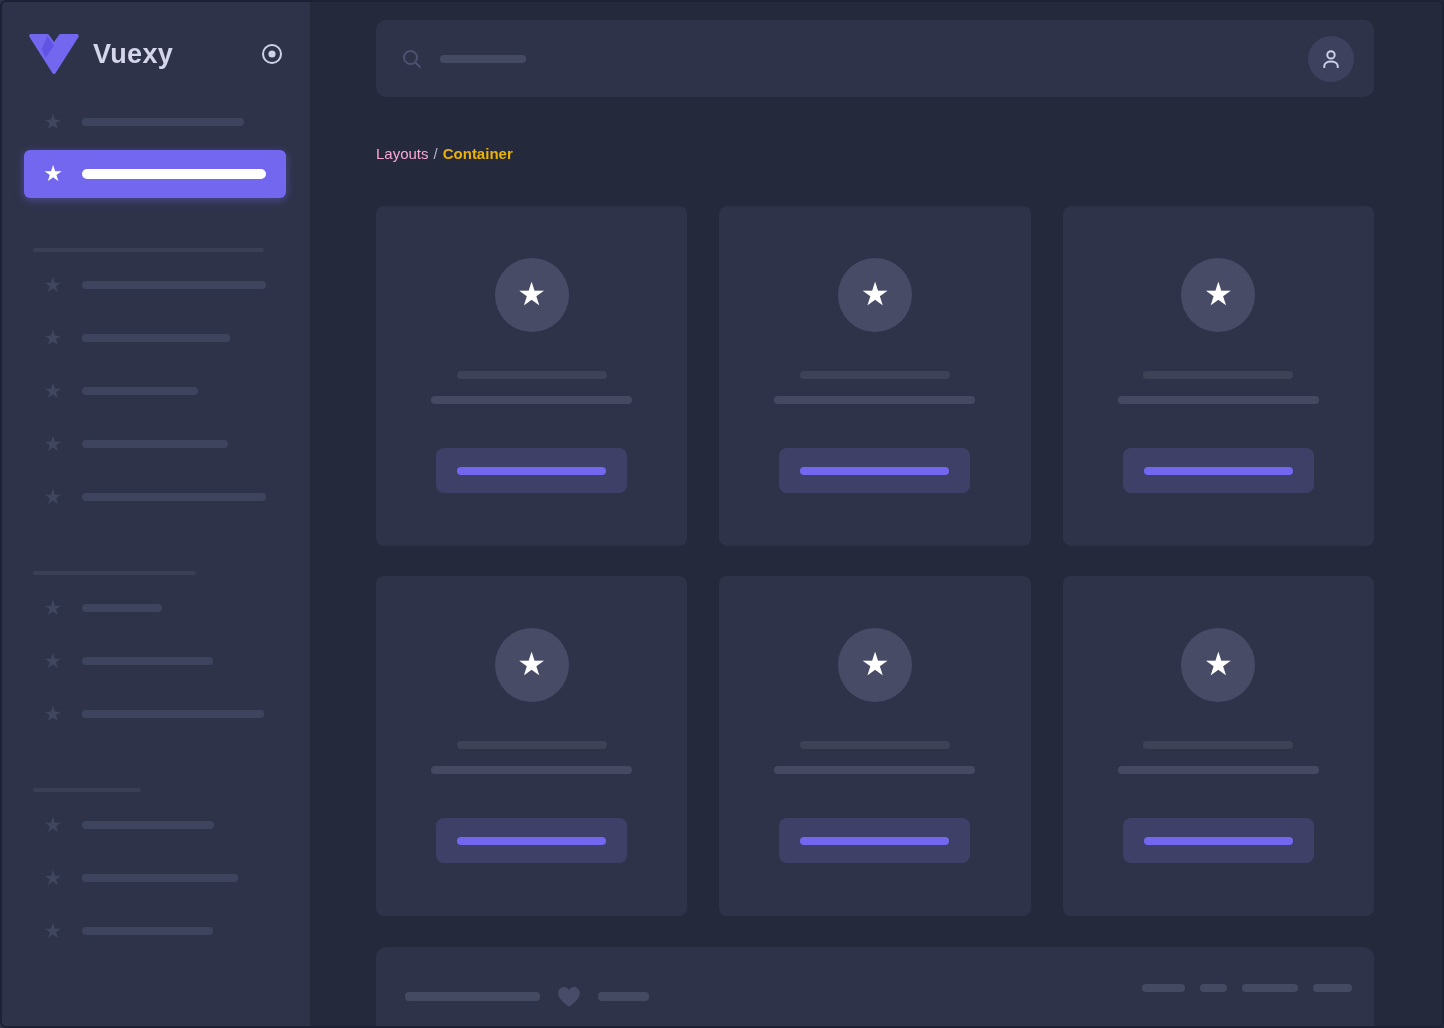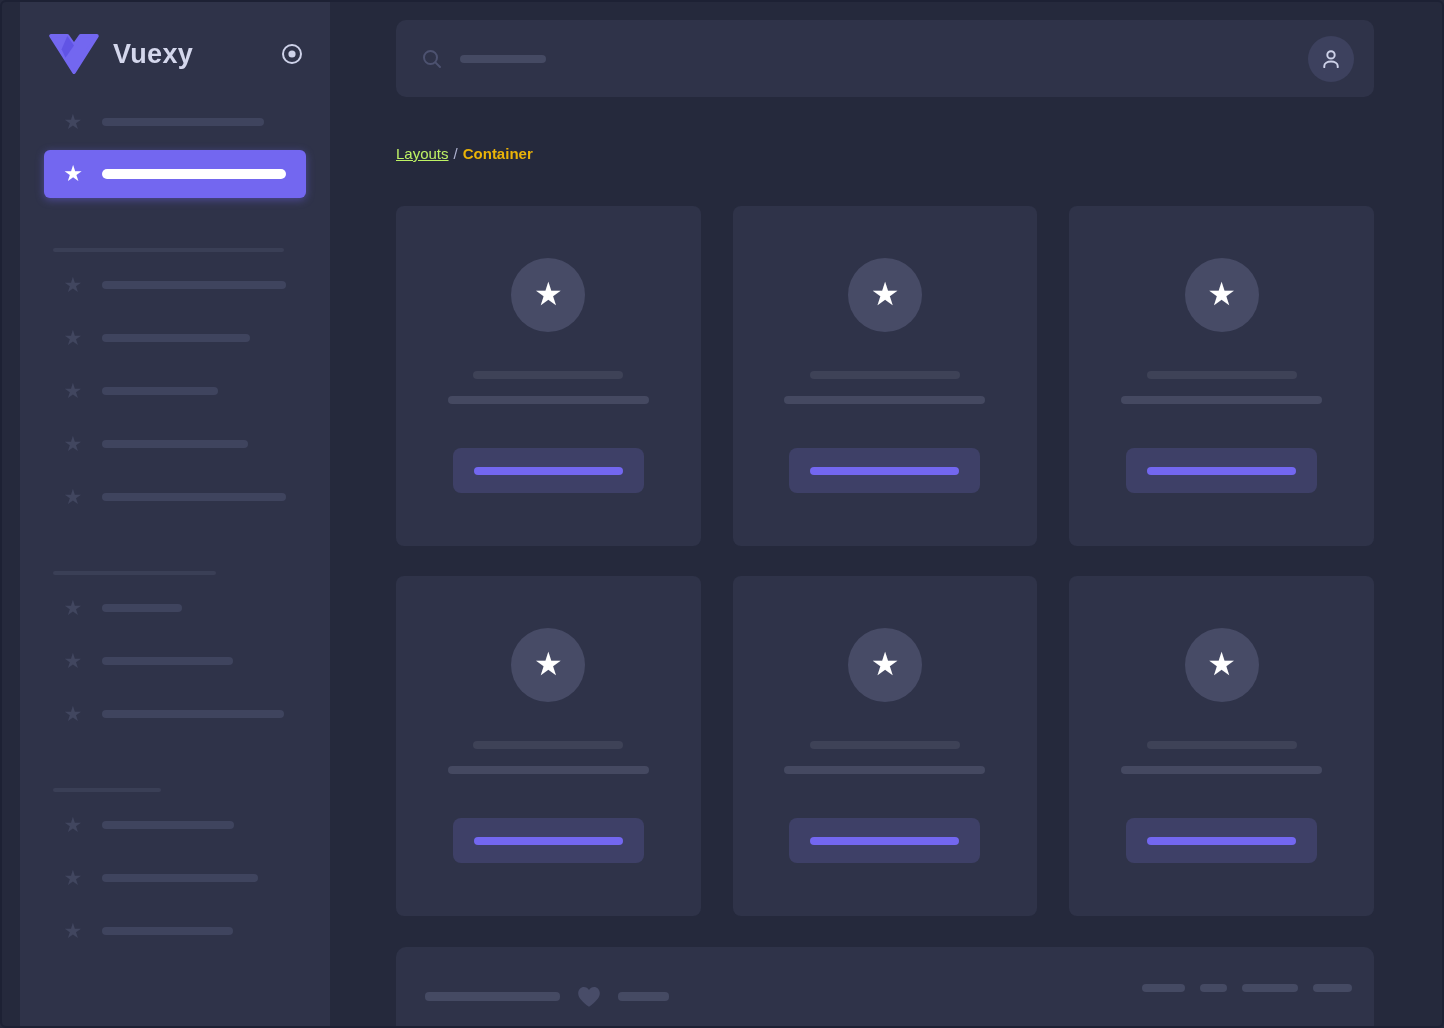--- a/index.html
+++ b/index.html
@@ -7,21 +7,21 @@
   body {
     background:#25293c;
     font-family:"Liberation Sans", sans-serif;
     color:#d4d7ec;
   }
   body::after{ content:""; position:fixed; inset:0; border:2px solid #1d2134; border-radius:6px; pointer-events:none; }
 
   .app { display:flex; width:100%; height:100%; }
 
   
-  .sidebar { width:310px; flex-shrink:0; background:#2f3349; height:100%;margin-left:20px; }
+  .sidebar { width:310px; flex-shrink:0; background:#2f3349; height:100%; }
   .brand { display:flex; align-items:center; padding:34px 26px 0 28px; }
   .brand-name { font-size:27px; font-weight:700; color:#d4d7ec; letter-spacing:.3px; margin-left:13px; }
   .brand-toggle { margin-left:auto; display:flex; align-items:center; cursor:pointer; }
 
   .nav { margin-top:21px; }
   .nav-item { display:flex; align-items:center; height:53px; padding-left:42px; cursor:pointer; }
   .star { width:22px; font-size:21px; line-height:1; color:#41465f; text-align:center; }
   .skel { height:8px; border-radius:4px; background:#3f445e; }
   .nav-item .skel { margin-left:18px; }
 
@@ -44,21 +44,21 @@
     margin-top:20px; height:77px; background:#2f3349; border-radius:10px;
     display:flex; align-items:center; padding:0 20px 0 24px; cursor:text;
   }
   .search-pill { width:86px; height:8px; border-radius:4px; background:#454a63; margin-left:16px; }
   .avatar {
     margin-left:auto; width:46px; height:46px; border-radius:50%;
     background:#3d415e; display:grid; place-items:center; cursor:pointer;
   }
 
   .breadcrumb { margin-top:48px; font-size:15px; line-height:18px; }
-  .bc-section { color:#bef264; cursor:pointer;text-decoration:underline; }
+  .bc-section { color:#f9a8d4; cursor:pointer; }
   .bc-sep { color:#b0b4d2; margin:0 5px; }
   .bc-current { color:#eab308; font-weight:700; }
 
   .grid {
     margin-top:43px;
     display:grid; grid-template-columns:repeat(3,1fr);
     column-gap:32px; row-gap:30px;
   }
   .card {
     height:340px; background:#2f3349; border-radius:8px;

